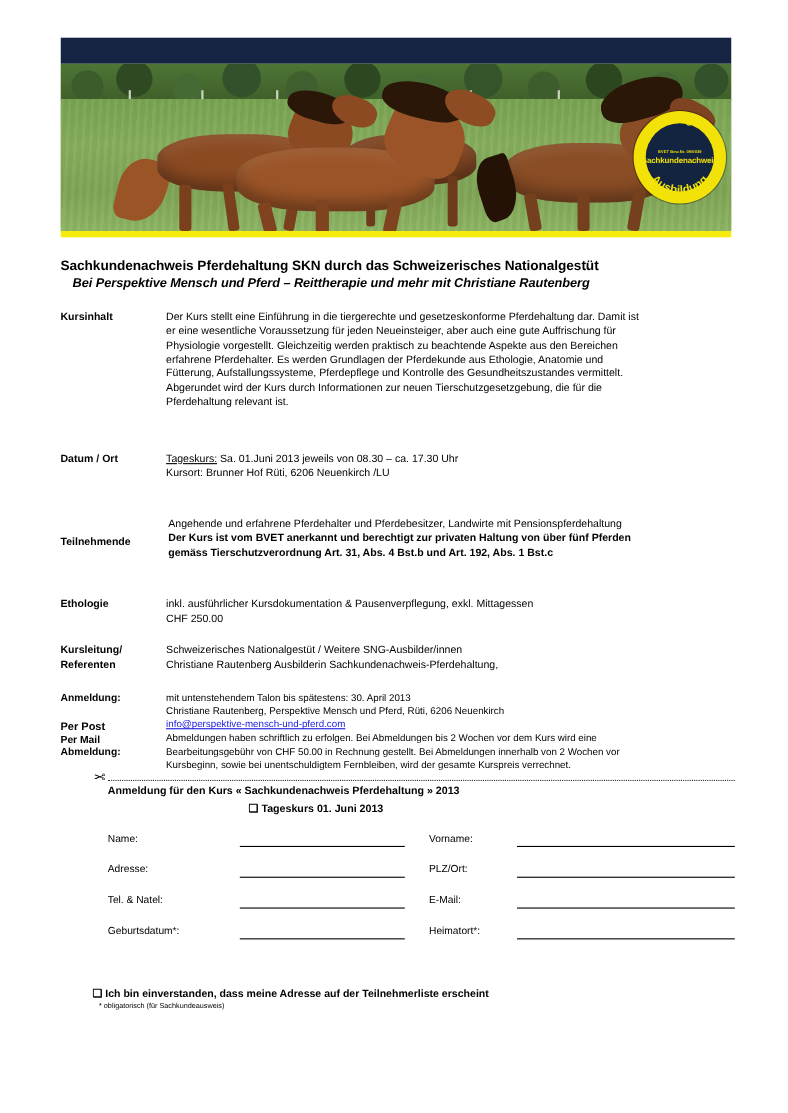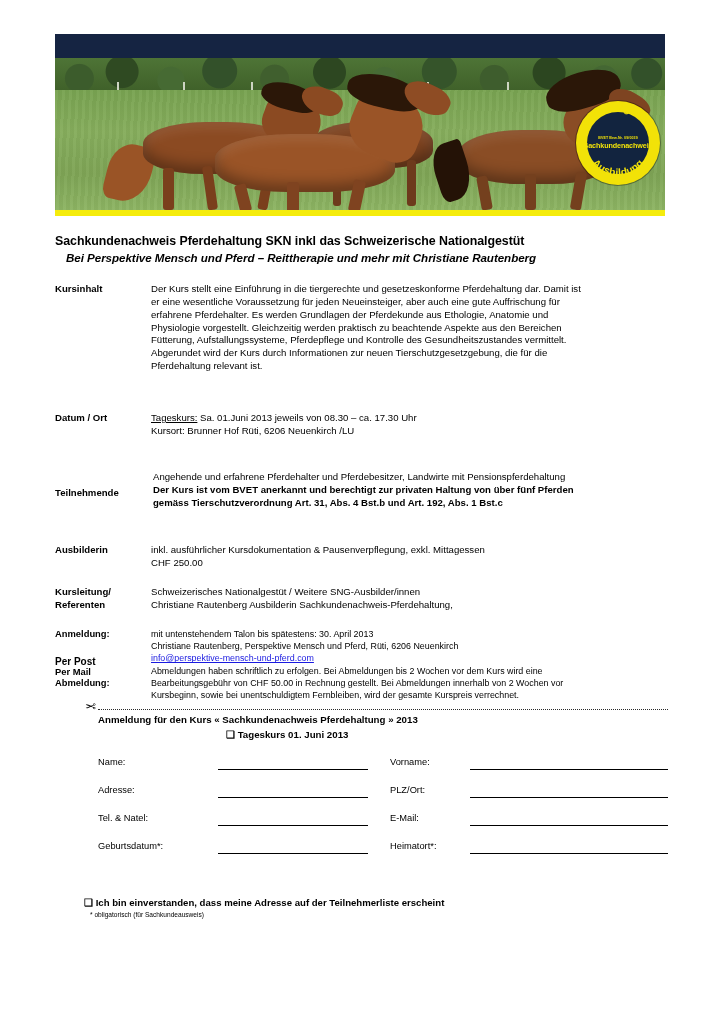--- a/index.html
+++ b/index.html
@@ -355,48 +355,48 @@
       </defs>
       <text><textPath href="#arcTop" startOffset="50%" text-anchor="middle" id="sealTop">Nationalgestüt</textPath></text>
       <text><textPath href="#arcBot" startOffset="50%" text-anchor="middle" id="sealBot">Ausbildung</textPath></text>
     </svg>
     <div class="seal-center">
       <div class="seal-bvet">BVET Bew.Nr. 09/0039</div>
       <div class="seal-main">Sachkundenachweis</div>
     </div>
   </div>
 
-  <div class="title-main">Sachkundenachweis Pferdehaltung SKN inkl das Schweizerische Nationalgestüt</div>
+  <div class="title-main">Sachkundenachweis Pferdehaltung SKN durch das Schweizerisches Nationalgestüt</div>
   <div class="title-sub">Bei Perspektive Mensch und Pferd – Reittherapie und mehr mit Christiane Rautenberg</div>
 
   <div class="lbl" style="top:283px;">Kursinhalt</div>
   <div class="val just" style="top:283px;">
     <span>Der Kurs stellt eine Einführung in die tiergerechte und gesetzeskonforme Pferdehaltung dar. Damit ist</span>
     <span>er eine wesentliche Voraussetzung für jeden Neueinsteiger, aber auch eine gute Auffrischung für</span>
+    <span>Physiologie vorgestellt. Gleichzeitig werden praktisch zu beachtende Aspekte aus den Bereichen</span>
     <span>erfahrene Pferdehalter. Es werden Grundlagen der Pferdekunde aus Ethologie, Anatomie und</span>
-    <span>Physiologie vorgestellt. Gleichzeitig werden praktisch zu beachtende Aspekte aus den Bereichen</span>
     <span>Fütterung, Aufstallungssysteme, Pferdepflege und Kontrolle des Gesundheitszustandes vermittelt.</span>
     <span>Abgerundet wird der Kurs durch Informationen zur neuen Tierschutzgesetzgebung, die für die</span>
     <span style="text-align:left;">Pferdehaltung relevant ist.</span>
   </div>
 
   <div class="lbl" style="top:412px;">Datum / Ort</div>
   <div class="val" style="top:412px;">
     <div><span class="u">Tageskurs:</span><span> Sa. 01.Juni 2013   jeweils von 08.30 – ca. 17.30 Uhr</span></div>
     <div>Kursort: Brunner Hof Rüti, 6206 Neuenkirch /LU</div>
   </div>
 
   <div class="lbl" style="top:487px;">Teilnehmende</div>
   <div class="val" style="top:471px; left:153px;">
     <div class="just">Angehende und erfahrene Pferdehalter und Pferdebesitzer, Landwirte mit Pensionspferdehaltung</div>
     <div class="bold just">Der Kurs ist vom BVET anerkannt und berechtigt zur privaten Haltung von über fünf Pferden</div>
     <div class="bold">gemäss Tierschutzverordnung Art. 31, Abs. 4 Bst.b und Art. 192, Abs. 1 Bst.c</div>
   </div>
 
-  <div class="lbl" style="top:544px;">Ausbilderin</div>
+  <div class="lbl" style="top:544px;">Ethologie</div>
   <div class="val" style="top:544px;">
     <div>inkl. ausführlicher Kursdokumentation &amp; Pausenverpflegung, exkl. Mittagessen</div>
     <div>CHF 250.00</div>
   </div>
 
   <div class="lbl" style="top:586px;">Kursleitung/
 Referenten</div>
   <div class="val" style="top:586px;">
     <div>Schweizerisches Nationalgestüt / Weitere SNG-Ausbilder/innen</div>
     <div>Christiane Rautenberg Ausbilderin Sachkundenachweis-Pferdehaltung,</div>

